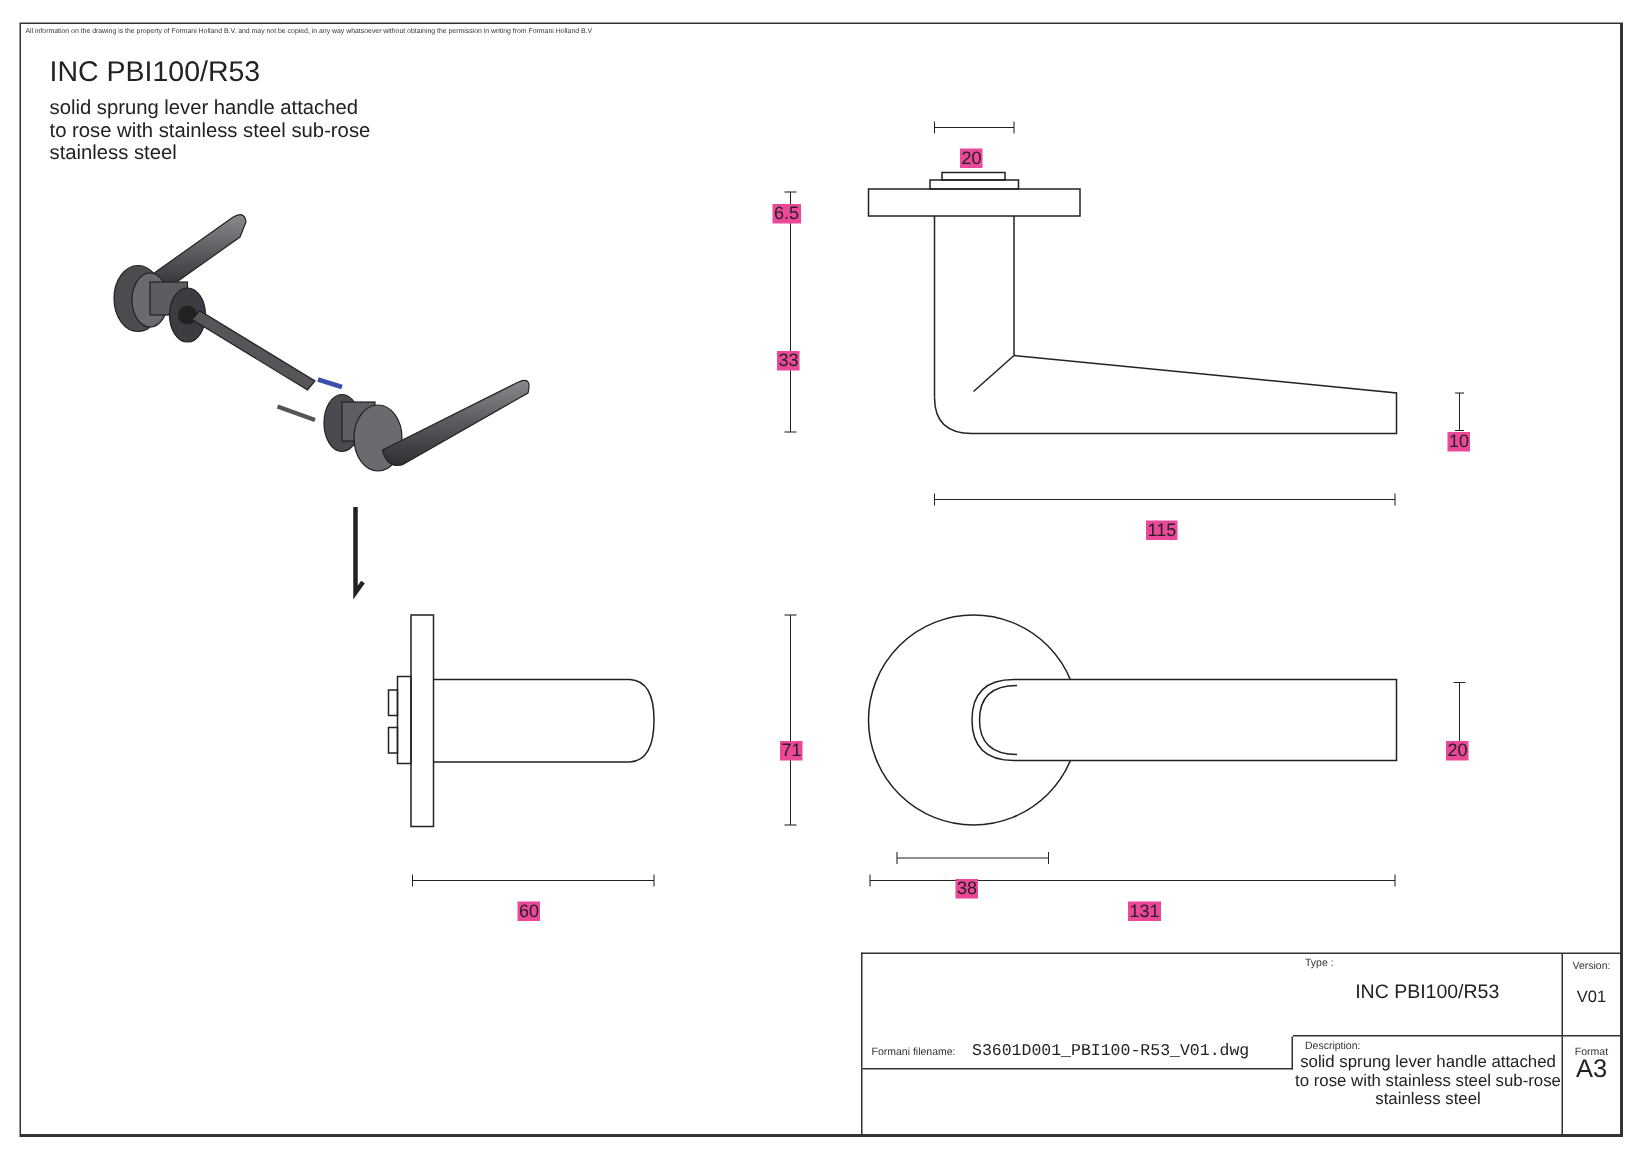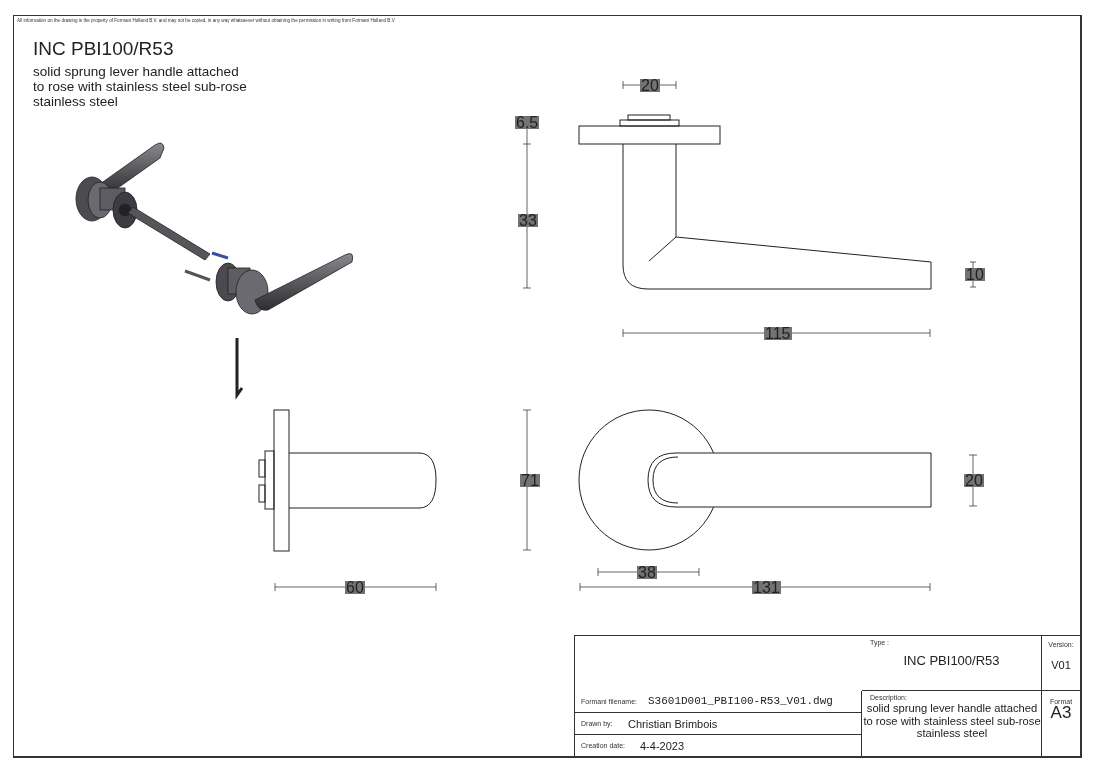--- a/index.html
+++ b/index.html
@@ -3,21 +3,21 @@
 <meta charset="utf-8">
 <style>
   html, body { margin:0; padding:0; background:#fff; }
   body { width:1100px; height:775px; position:relative; overflow:hidden; font-family:"Liberation Sans", sans-serif; color:#222; }
   .frame { position:absolute; left:13px; top:15px; width:1066px; height:740px; border:1px solid #333; border-right:2px solid #333; border-bottom:2px solid #333; box-sizing:content-box; }
   .copyright { position:absolute; left:17px; top:18px; font-size:4.6px; color:#333; white-space:nowrap; }
   .title { position:absolute; left:33px; top:38px; font-size:19px; color:#222; }
   .subtitle { position:absolute; left:33px; top:64px; font-size:13.5px; line-height:15px; color:#222; }
   .subtitle div { white-space:nowrap; }
   svg.drawing { position:absolute; left:0; top:0; }
-  .dim { position:absolute; font-size:16px; color:#222; background:#737373; padding:0 1px; line-height:13px; }
+  .dim { position:absolute; font-size:12px; color:#222; background:#ec4899; padding:0 1px; line-height:13px;margin-top:20px; }
   .tb { position:absolute; left:574px; top:635px; width:507px; height:122px; border-top:1px solid #333; border-left:1px solid #333; box-sizing:border-box; }
   .cell { position:absolute; box-sizing:border-box; }
   .lbl { font-size:7px; color:#333; }
   .val { font-size:11px; color:#222; }
   .logo { position:absolute; left:30px; top:16px; font-size:25px; letter-spacing:1px; color:#333; font-weight:normal; }
   .logo sup { font-size:8px; vertical-align:top; position:relative; top:3px; }
   .address { position:absolute; left:180px; top:8px; font-size:5px; line-height:6px; color:#444; }
 </style>
 </head>
 <body>
@@ -139,29 +139,21 @@
   <div class="cell" style="left:467px;top:0;width:40px;height:55px;border-right:2px solid #333;border-bottom:1px solid #333;">
     <div class="lbl" style="position:absolute;left:0;width:100%;top:5px;text-align:center;">Version:</div>
     <div style="position:absolute;left:0;width:100%;top:23px;text-align:center;font-size:11px;">V01</div>
   </div>
 
   <div class="cell" style="left:0;top:55px;width:287px;height:22px;border-right:1px solid #333;border-bottom:1px solid #333;">
     <span class="lbl" style="position:absolute;left:6px;top:7px;">Formani filename:</span>
     <span class="val" style="position:absolute;left:73px;top:4px;font-family:Liberation Mono, monospace;">S3601D001_PBI100-R53_V01.dwg</span>
   </div>
 
-  <div class="cell" style="left:0;top:77px;width:287px;height:22px;border-right:1px solid #333;border-bottom:1px solid #333;">
-    <span class="lbl" style="position:absolute;left:6px;top:7px;">Drawn by:</span>
-    <span class="val" style="position:absolute;left:53px;top:5px;">Christian Brimbois</span>
-  </div>
 
-  <div class="cell" style="left:0;top:99px;width:287px;height:23px;border-right:1px solid #333;border-bottom:2px solid #333;">
-    <span class="lbl" style="position:absolute;left:6px;top:7px;">Creation date:</span>
-    <span class="val" style="position:absolute;left:65px;top:5px;">4-4-2023</span>
-  </div>
 
   <div class="cell" style="left:287px;top:55px;width:180px;height:67px;border-right:1px solid #333;border-bottom:2px solid #333;">
     <div class="lbl" style="position:absolute;left:8px;top:3px;">Description:</div>
     <div style="position:absolute;left:-2px;width:184px;top:11px;text-align:center;font-size:11.2px;line-height:12.5px;white-space:nowrap;">
       <div>solid sprung lever handle attached</div>
       <div>to rose with stainless steel sub-rose</div>
       <div>stainless steel</div>
     </div>
   </div>
 

